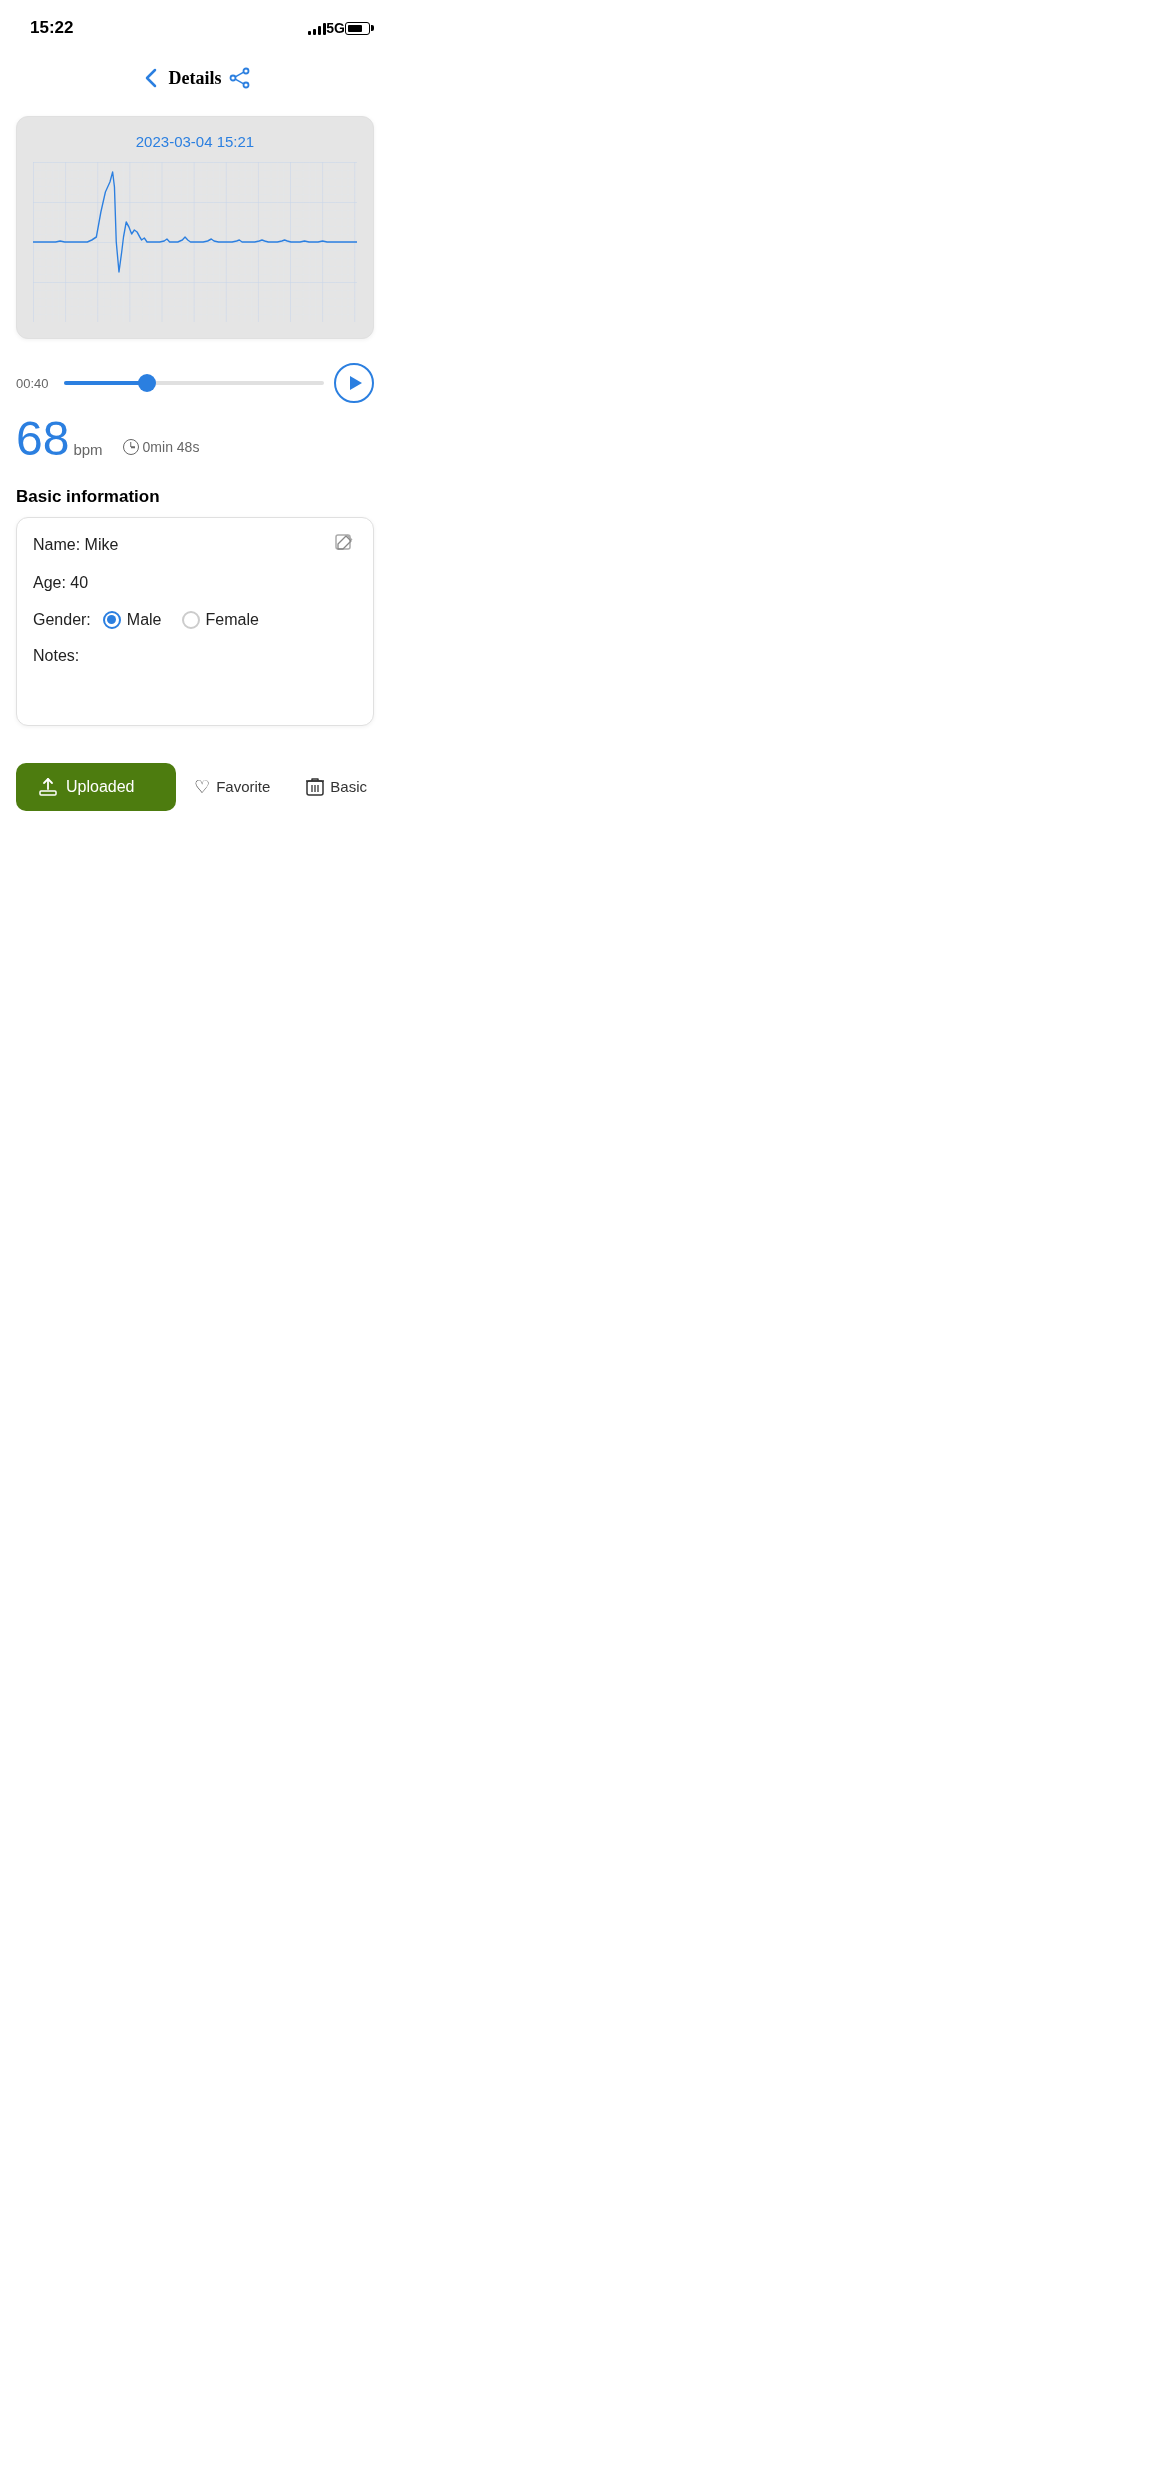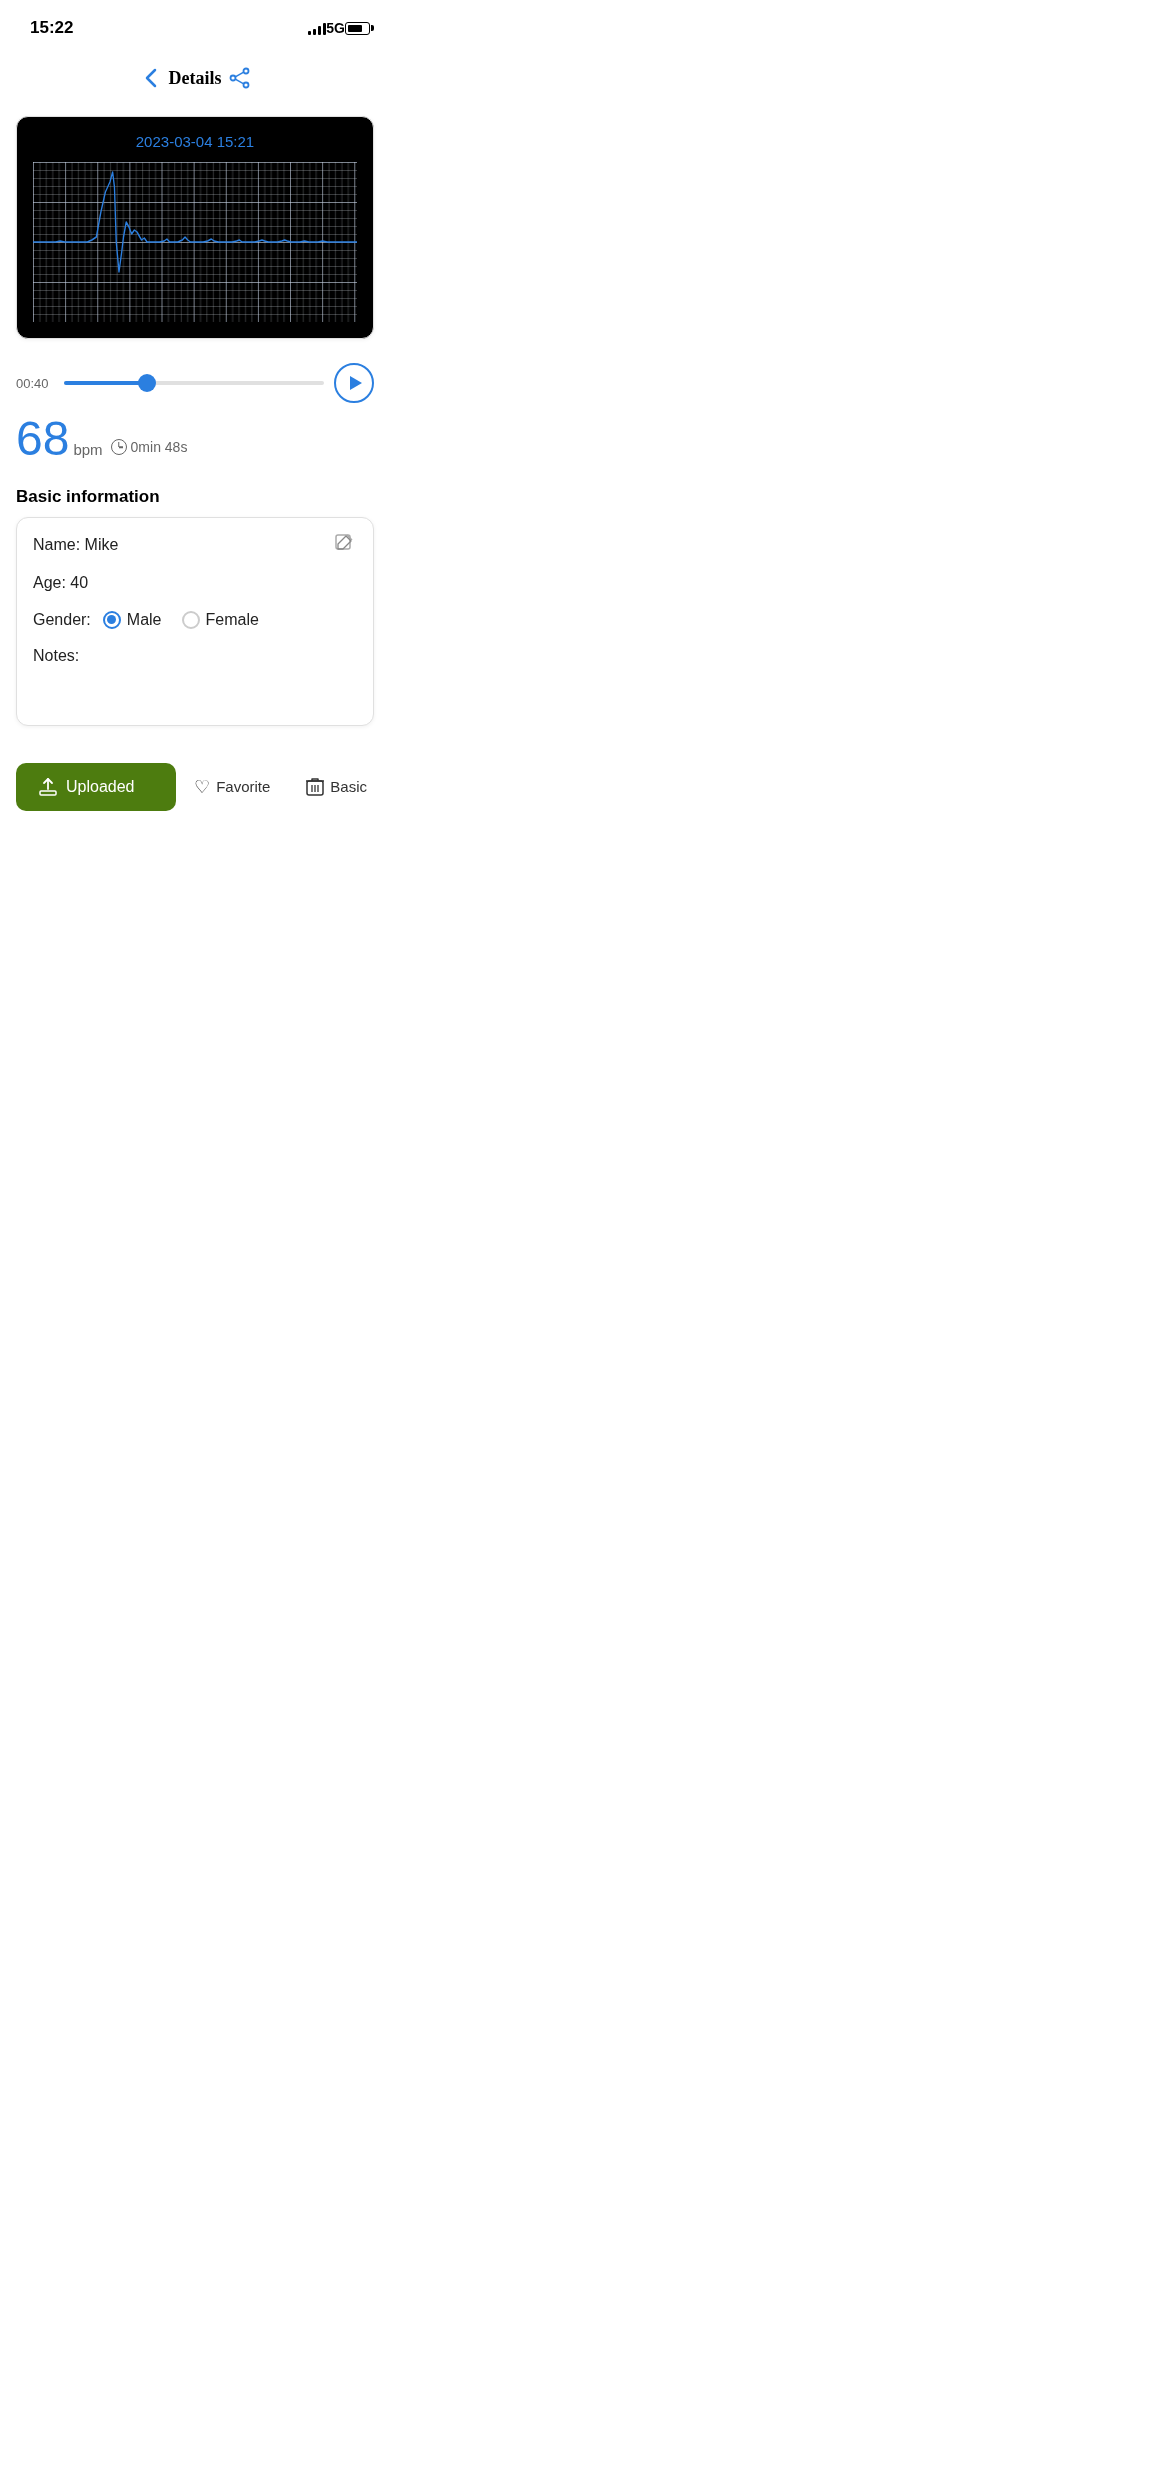--- a/index.html
+++ b/index.html
@@ -110,21 +110,21 @@
       height: 36px;
       display: flex;
       align-items: center;
       justify-content: center;
       cursor: pointer;
     }
 
     
     .ecg-card {
       margin: 10px 16px;
-      background: #000000;
+      background: #e5e5e5;
       border-radius: 12px;
       border: 1px solid #e0e0e0;
       padding: 16px;
       box-shadow: 0 1px 4px rgba(0,0,0,0.06);
     }
     .ecg-date {
       text-align: center;
       color: #2b7fe0;
       font-size: 15px;
       font-weight: 500;
@@ -207,21 +207,21 @@
     .bpm-number {
       font-size: 48px;
       font-weight: 500;
       color: #2b7fe0;
       line-height: 1;
     }
     .bpm-unit {
       font-size: 15px;
       color: #666;
       margin-left: 4px;
-      margin-right: 8px;
+      margin-right: 20px;
     }
     .duration-row {
       display: flex;
       align-items: center;
       gap: 4px;
       color: #666;
       font-size: 14px;
     }
     .clock-icon {
       width: 16px;

